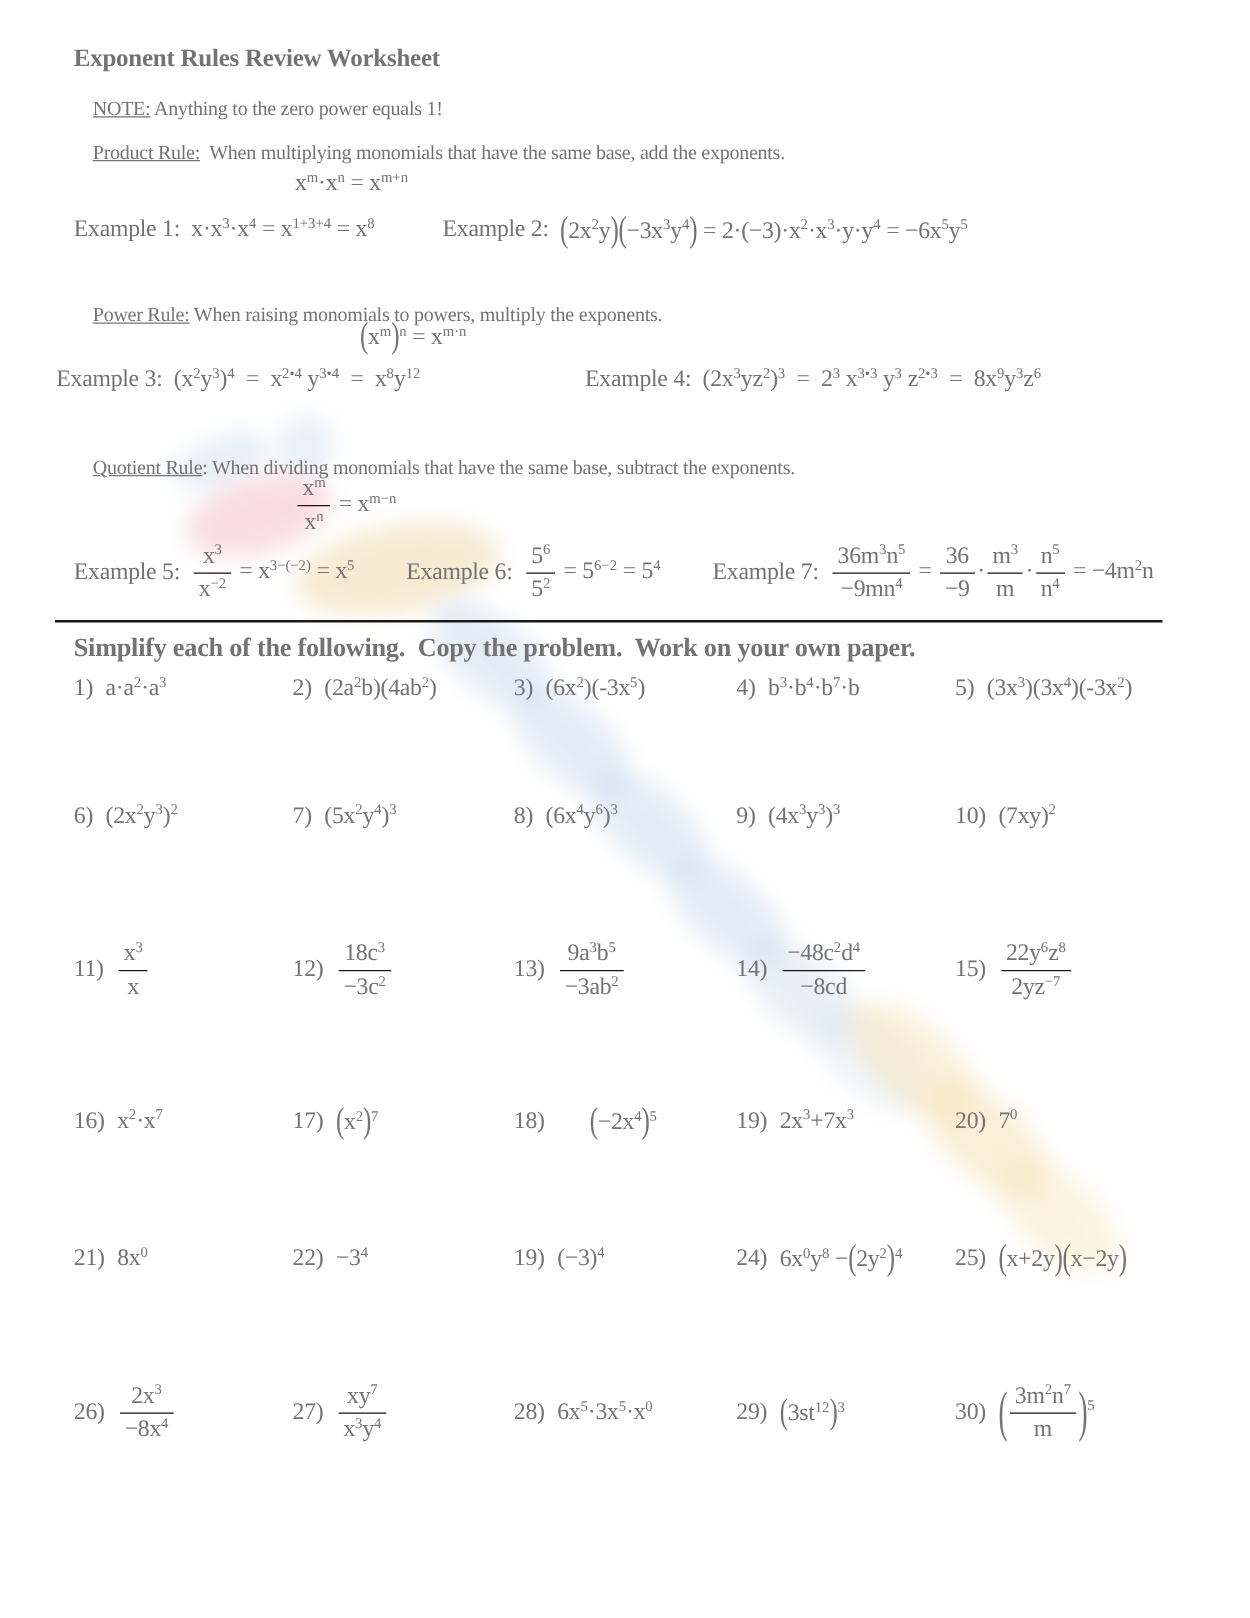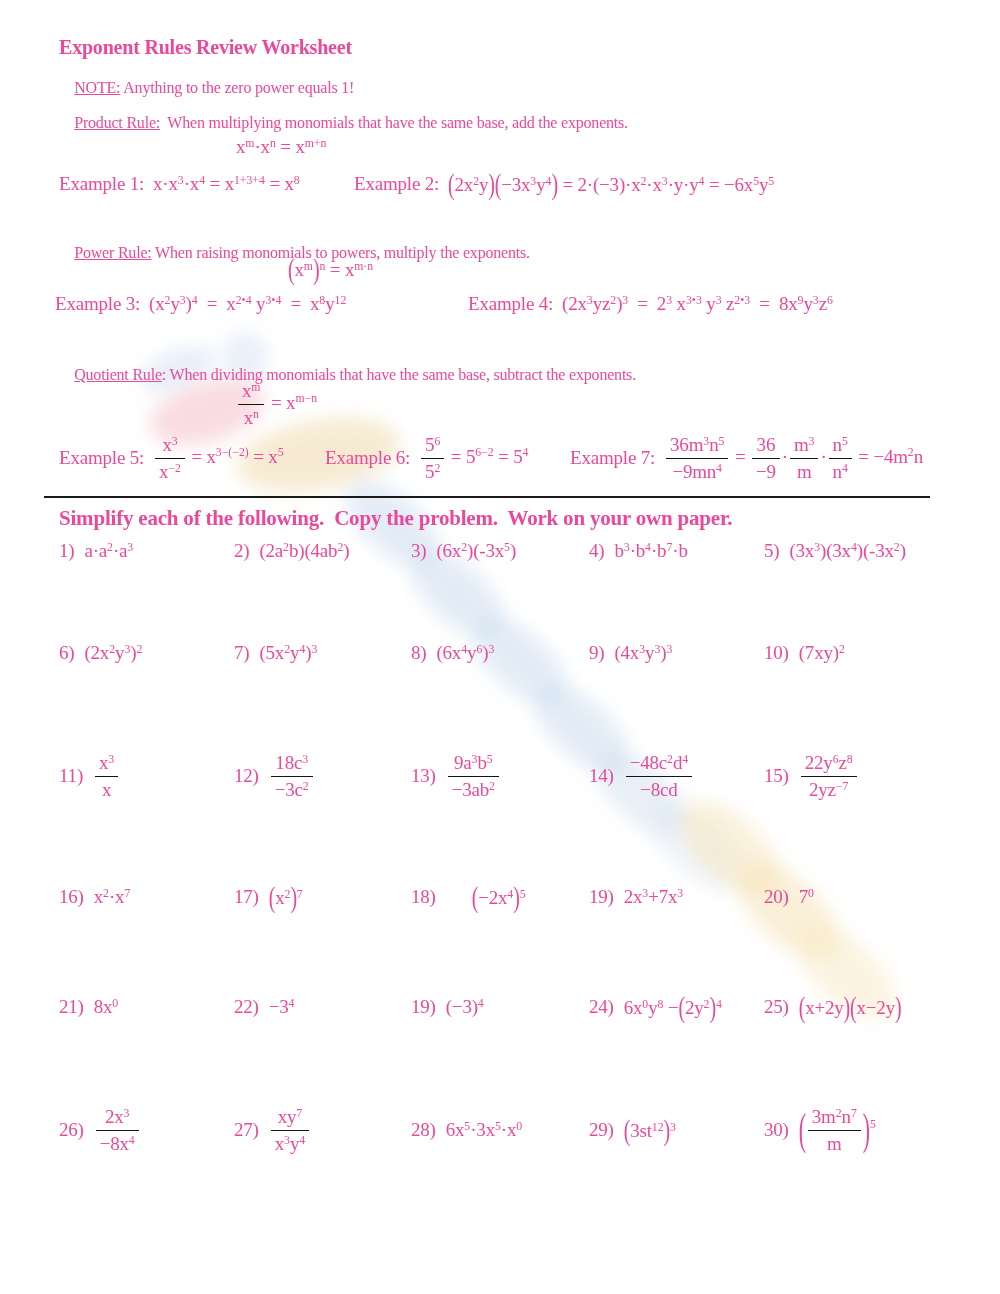--- a/index.html
+++ b/index.html
@@ -1,18 +1,18 @@
 <!DOCTYPE html>
 <html><head>
 <meta charset="utf-8">
 <style>
   html,body { margin:0; padding:0; background:#ffffff; }
   .page {
     position:relative; width:1000px; height:1294px; background:#ffffff;
-    font-family:"Liberation Serif", serif; color:#ec4899;
+    font-family:"Liberation Serif", serif; color:#737373;
     letter-spacing:-0.2px; overflow:hidden;
   }
   .abs { position:absolute; white-space:pre-wrap; }
   .u { text-decoration:underline; }
   .title { font-size:20px; font-weight:bold; }
   .bodyline { font-size:16px; }
   .math { font-size:19px; }
   .exrow { display:flex; align-items:center; gap:9px; font-size:19px; }
   .sup { font-size:0.62em; vertical-align:0.55em; line-height:0; letter-spacing:0; }
   .frac { display:inline-block; vertical-align:middle; text-align:center; margin:0 2px; line-height:1.15; }
@@ -62,21 +62,21 @@
   </div>
   <div class="abs exrow" style="left:354px; top:168px; height:32px;">
     <span>Example 2:</span>
     <span><span class="bigp">(</span>2x<sup class="sup">2</sup>y<span class="bigp">)</span><span class="bigp">(</span>−3x<sup class="sup">3</sup>y<sup class="sup">4</sup><span class="bigp">)</span> = 2·(−3)·x<sup class="sup">2</sup>·x<sup class="sup">3</sup>·y·y<sup class="sup">4</sup> = −6x<sup class="sup">5</sup>y<sup class="sup">5</sup></span>
   </div>
 
   <div class="abs bodyline" style="left:59px; top:226px;">
     <span class="u">Power Rule:</span><span> When raising monomials to powers, multiply the exponents.</span>
   </div>
   <div class="abs math" style="left:288px; top:258px;"><span class="bigp">(</span>x<sup class="sup">m</sup><span class="bigp">)</span><sup class="sup">n</sup> = x<sup class="sup">m·n</sup></div>
-  <div class="abs exrow" style="left:55px; top:288px; height:32px;">
+  <div class="abs exrow" style="left:45px; top:288px; height:32px;">
     <span>Example 3:</span>
     <span>(x<sup class="sup">2</sup>y<sup class="sup">3</sup>)<sup class="sup">4</sup>  =  x<sup class="sup">2•4</sup> y<sup class="sup">3•4</sup>  =  x<sup class="sup">8</sup>y<sup class="sup">12</sup></span>
   </div>
   <div class="abs exrow" style="left:468px; top:288px; height:32px;">
     <span>Example 4:</span>
     <span>(2x<sup class="sup">3</sup>yz<sup class="sup">2</sup>)<sup class="sup">3</sup>  =  2<sup class="sup">3</sup> x<sup class="sup">3•3</sup> y<sup class="sup">3</sup> z<sup class="sup">2•3</sup>  =  8x<sup class="sup">9</sup>y<sup class="sup">3</sup>z<sup class="sup">6</sup></span>
   </div>
 
   <div class="abs bodyline" style="left:59px; top:348px;">
     <span class="u">Quotient Rule</span><span>: When dividing monomials that have the same base, subtract the exponents.</span>

